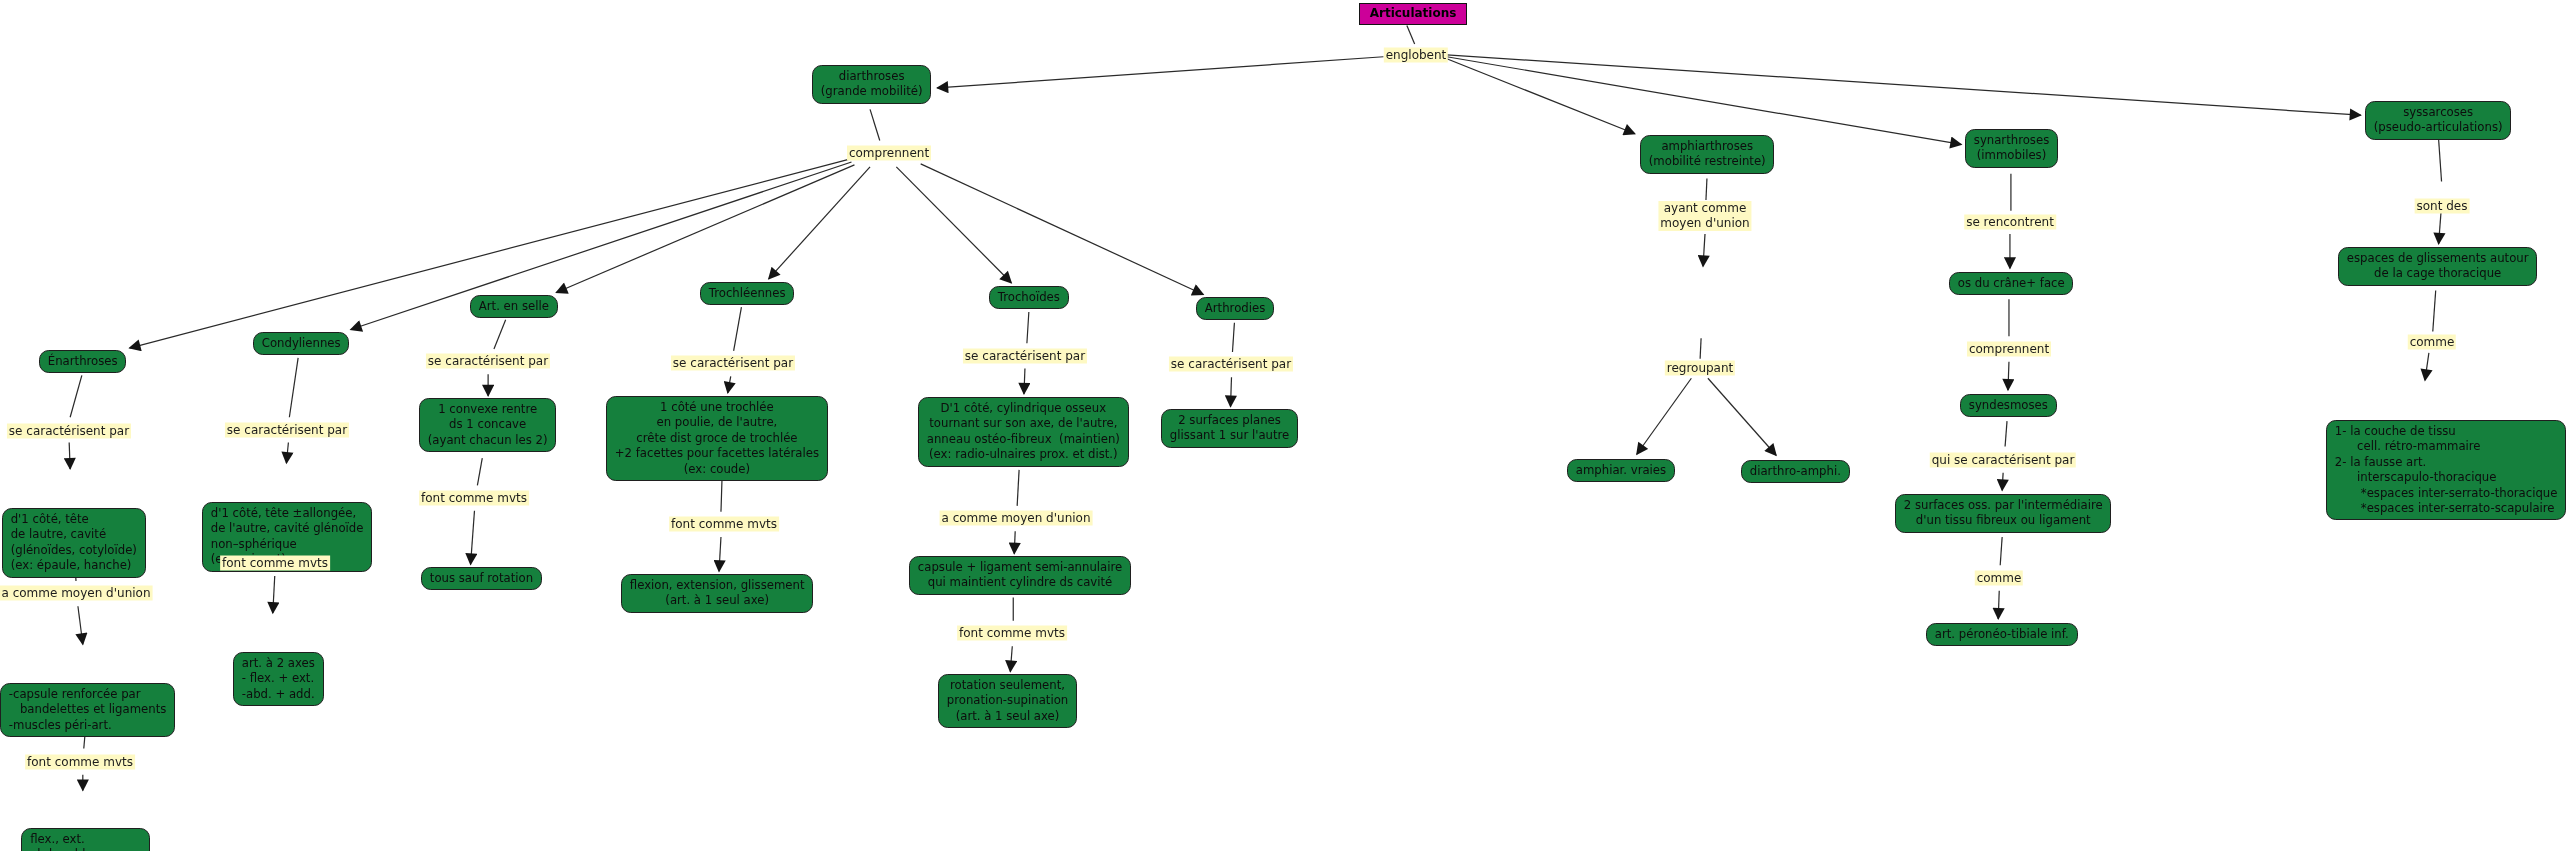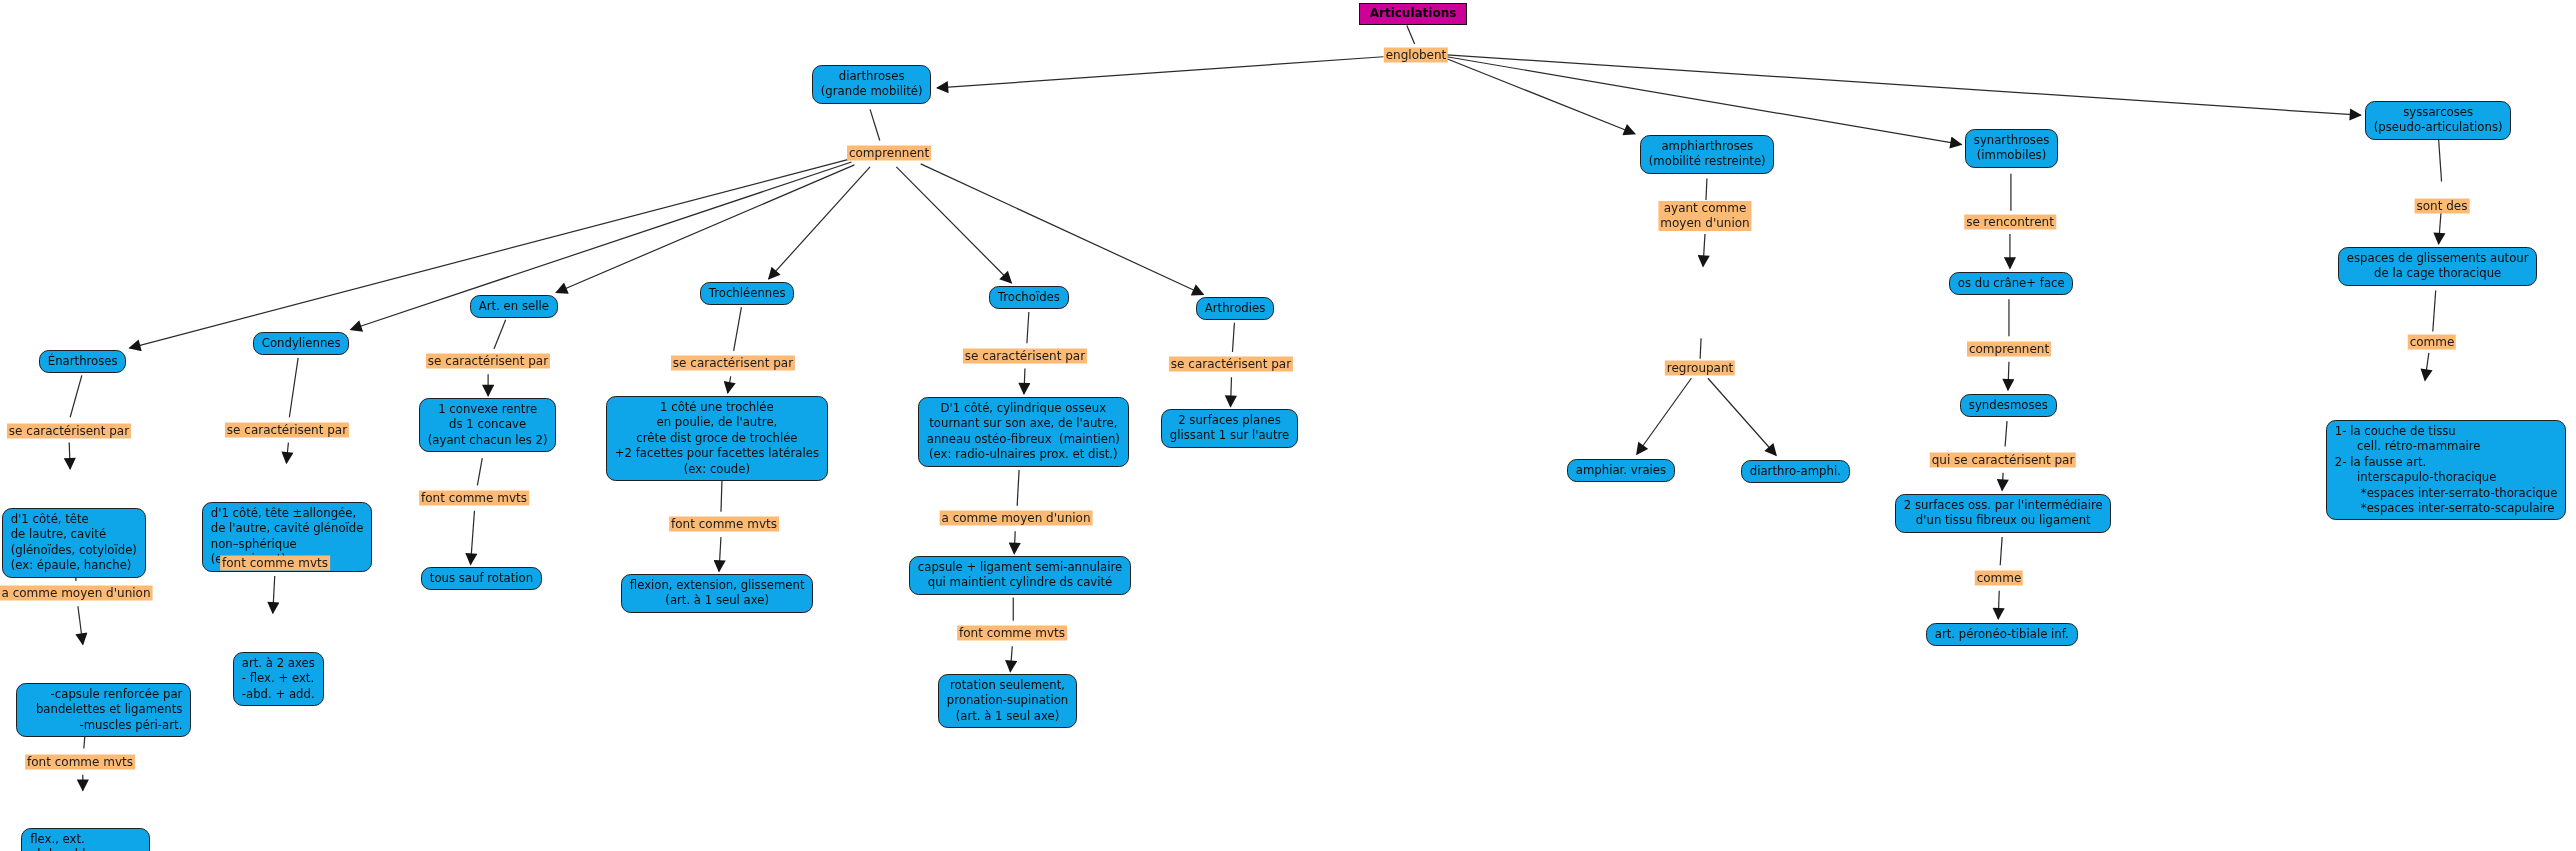--- a/index.html
+++ b/index.html
@@ -6,21 +6,21 @@
   .stage{
     position:relative;
     width:2576px;height:852px;
     background:#ffffff;
     overflow:hidden;
     font-family:"DejaVu Sans","Liberation Sans",sans-serif;
   }
   svg.edges{position:absolute;left:0;top:0;width:2576px;height:852px;}
   .node{
     position:absolute;
-    background:#0ea5e9;
+    background:#15803d;
     border:1px solid #1f1f1f;
     border-radius:9.7px;
     padding:2.9px 7.8px;
     font-size:11.7px;
     line-height:1.32;
     color:#0d0d0d;
     text-align:center;
     white-space:pre;
     box-sizing:border-box;
   }
@@ -35,21 +35,21 @@
     color:#000;
   }
   .link-label{
     position:absolute;
     transform:translate(-50%,-50%);
     font-size:12px;
     color:#1c1c1c;
     text-align:center;
     white-space:pre;
     line-height:1.25;
-    background:#fdba74;
+    background:#fef9c3;
     padding:0 1.9px;
   }
 </style>
 </head>
 <body>
 
 <div class="stage">
   <svg class="edges" xmlns="http://www.w3.org/2000/svg" width="2576" height="852" viewBox="0 0 2644 874">
     <defs>
       <marker id="arrow" viewBox="0 0 10 10" refX="9" refY="5" markerWidth="12" markerHeight="10" orient="auto-start-reverse">
@@ -111,21 +111,21 @@
         <line x1="2503" y1="143" x2="2506" y2="186"></line>
         <line x1="2506" y1="210" x2="2503" y2="250" marker-end="url(#arrow)"></line>
         <line x1="2500" y1="298" x2="2497" y2="340"></line>
         <line x1="2493" y1="362" x2="2489" y2="390" marker-end="url(#arrow)"></line>
       </g>
   </svg>
 <div class="node root" style="left: 1359px; top: 2.9px;"><div>Articulations</div></div>
     <div class="node" style="left: 812px; top: 65px;"><div>diarthroses</div><div>(grande mobilité)</div></div>
     <div class="node" style="left: 39px; top: 350px;"><div>Énarthroses</div></div>
     <div class="node left" style="left: 1.9px; top: 472px;"><div>d'1 côté, tête</div><div>de lautre, cavité</div><div>(glénoïdes, cotyloïde)</div><div>(ex: épaule, hanche)</div></div>
-    <div class="node left" style="left: 16px; top: 647px; text-align: right;"><div>-capsule renforcée par</div><div>   bandelettes et ligaments</div><div>-muscles péri-art.</div></div>
+    <div class="node left" style="left: 0px; top: 647px;"><div>-capsule renforcée par</div><div>   bandelettes et ligaments</div><div>-muscles péri-art.</div></div>
     <div class="node left" style="left: 21.4px; top: 792px;"><div>flex., ext.</div><div>abd., add.</div><div>circumduction, rot.</div></div>
     <div class="node" style="left: 253px; top: 332px;"><div>Condyliennes</div></div>
     <div class="node left" style="left: 202px; top: 466px;"><div>d'1 côté, tête ±allongée,</div><div>de l'autre, cavité glénoïde</div><div>non–sphérique</div><div>(ex: poignet)</div></div>
     <div class="node left" style="left: 233px; top: 616px;"><div>art. à 2 axes</div><div>- flex. + ext.</div><div>-abd. + add.</div></div>
     <div class="node" style="left: 470px; top: 295px;"><div>Art. en selle</div></div>
     <div class="node" style="left: 419px; top: 398px;"><div>1 convexe rentre</div><div>ds 1 concave</div><div>(ayant chacun les 2)</div></div>
     <div class="node" style="left: 421px; top: 567px;"><div>tous sauf rotation</div></div>
     <div class="node" style="left: 700px; top: 282px;"><div>Trochléennes</div></div>
     <div class="node" style="left: 606px; top: 396px;"><div>1 côté une trochlée</div><div>en poulie, de l'autre,</div><div>crête dist groce de trochlée</div><div>+2 facettes pour facettes latérales</div><div>(ex: coude)</div></div>
     <div class="node" style="left: 621px; top: 574px;"><div>flexion, extension, glissement</div><div>(art. à 1 seul axe)</div></div>

